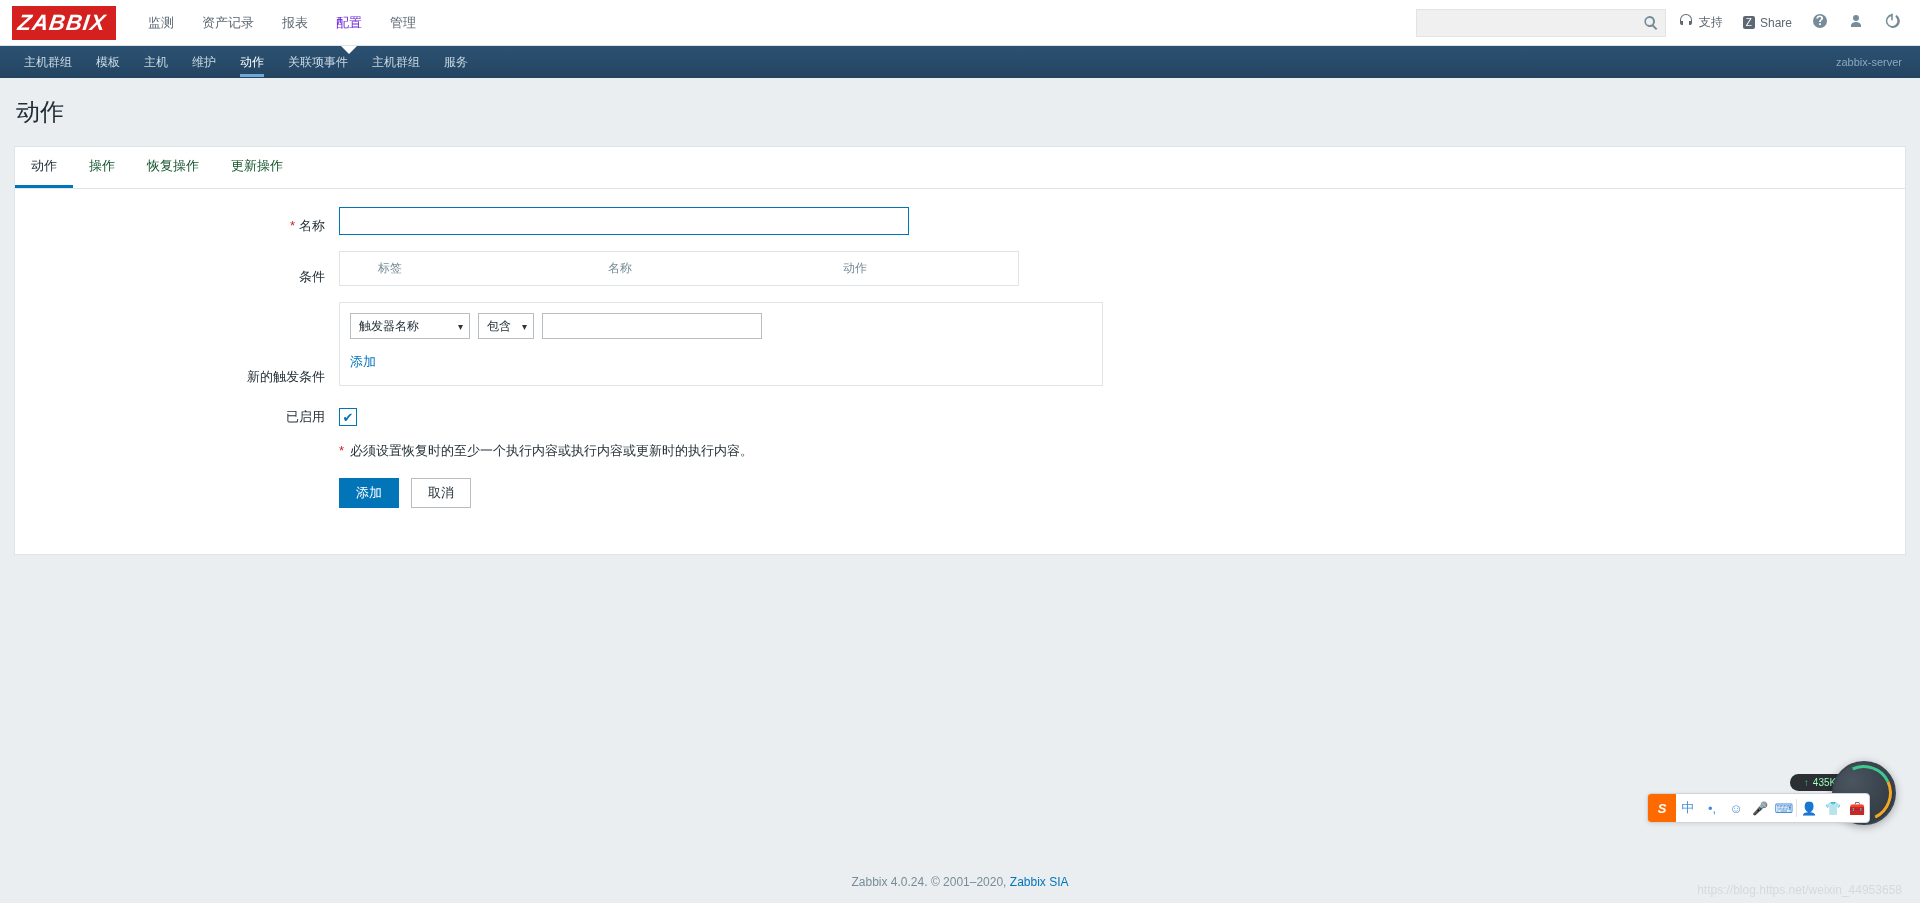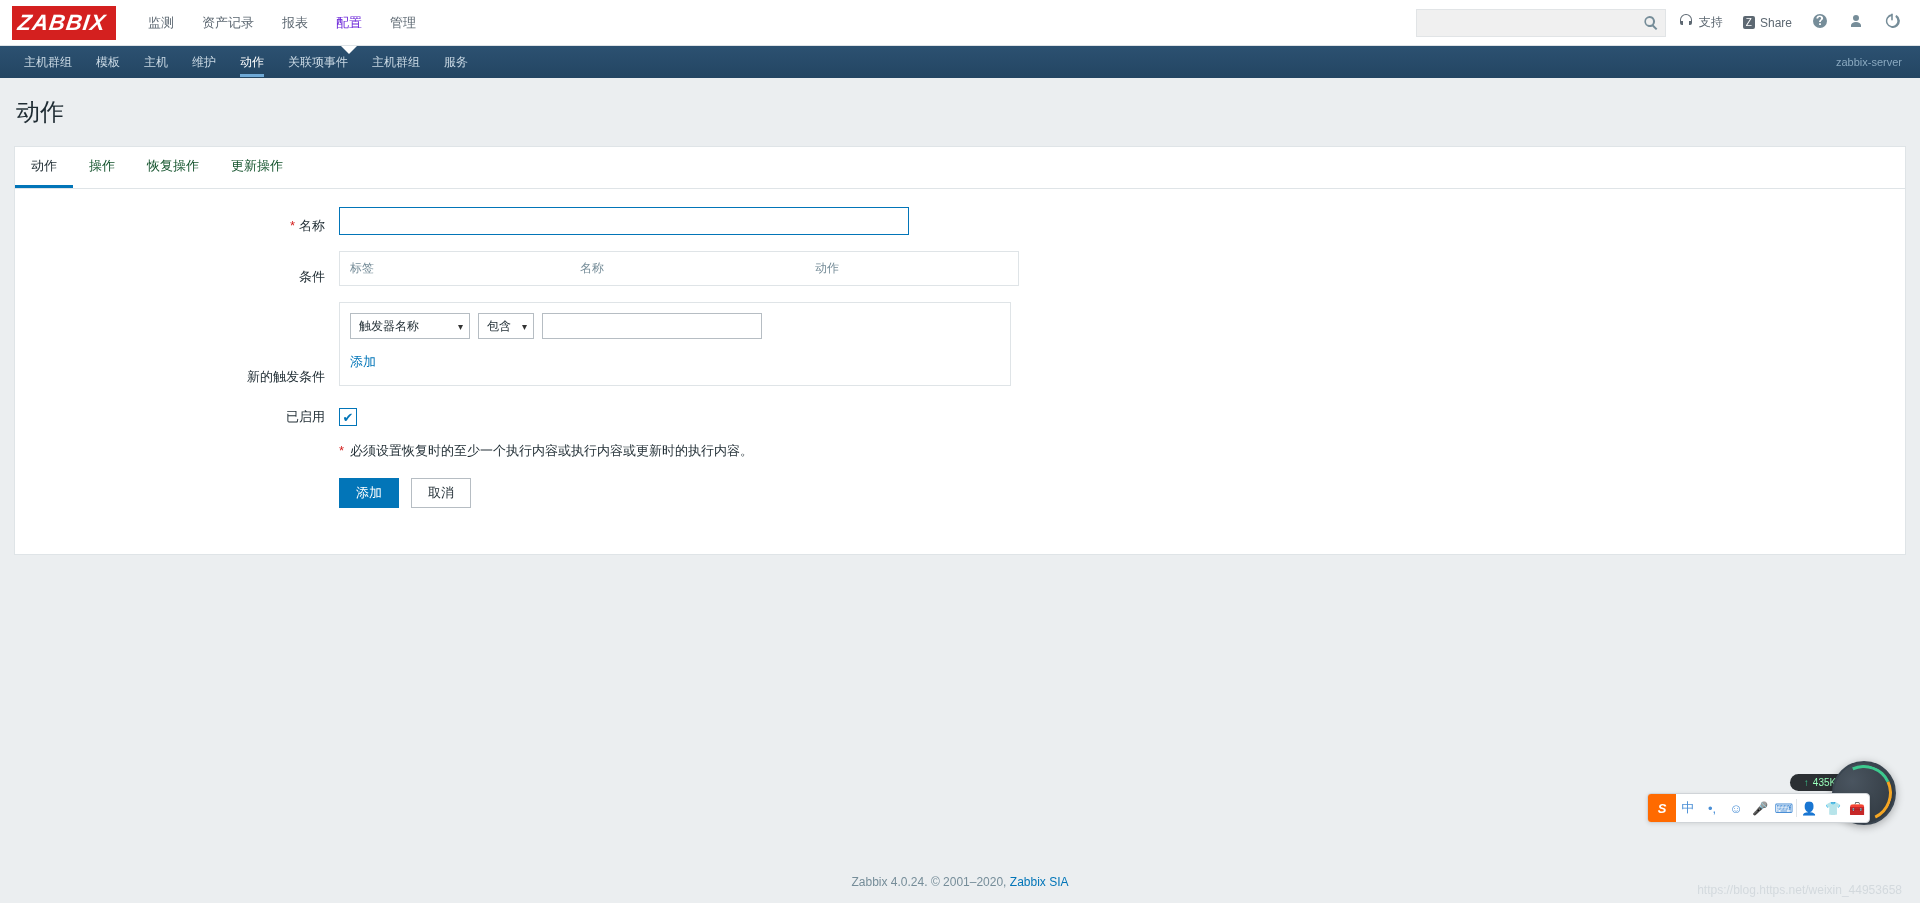--- a/index.html
+++ b/index.html
@@ -160,32 +160,33 @@
   width: 570px;
   height: 28px;
   border: 1px solid #0275b8;
   padding: 0 6px;
   font-size: 13px;
   outline: none;
 }
 .cond-table {
   width: 680px;
   border: 1px solid #dfe4e7;
+  padding-left: 28px;
 }
 .cond-header {
   display: flex;
   padding: 8px 10px;
   color: #768d99;
   font-size: 12px;
 }
 .cond-header > div:nth-child(1) { width: 230px; }
 .cond-header > div:nth-child(2) { width: 235px; }
 .cond-header > div:nth-child(3) { flex: 1; }
 .trigger-box {
-  width: 672px;
+  width: 764px;
   border: 1px solid #dfe4e7;
   padding: 10px 10px 14px 10px;
 }
 .select {
   height: 26px;
   border: 1px solid #b6bdc3;
   background: #fff;
   padding: 0 22px 0 8px;
   font-size: 12px;
   position: relative;

